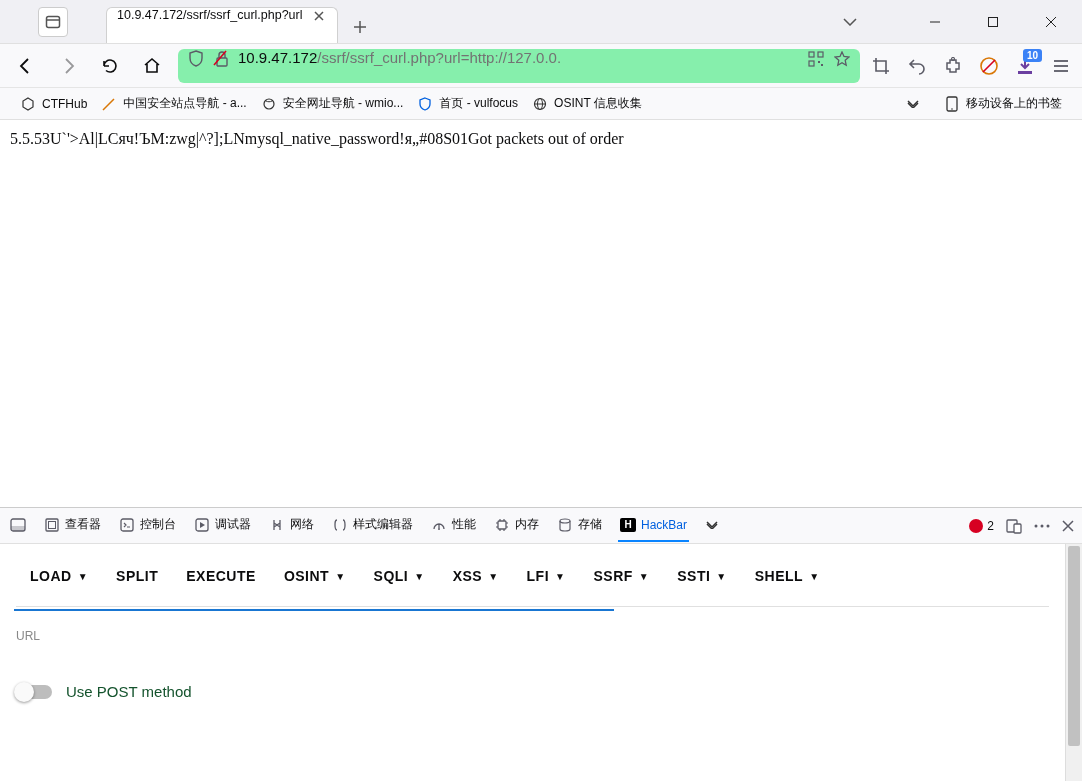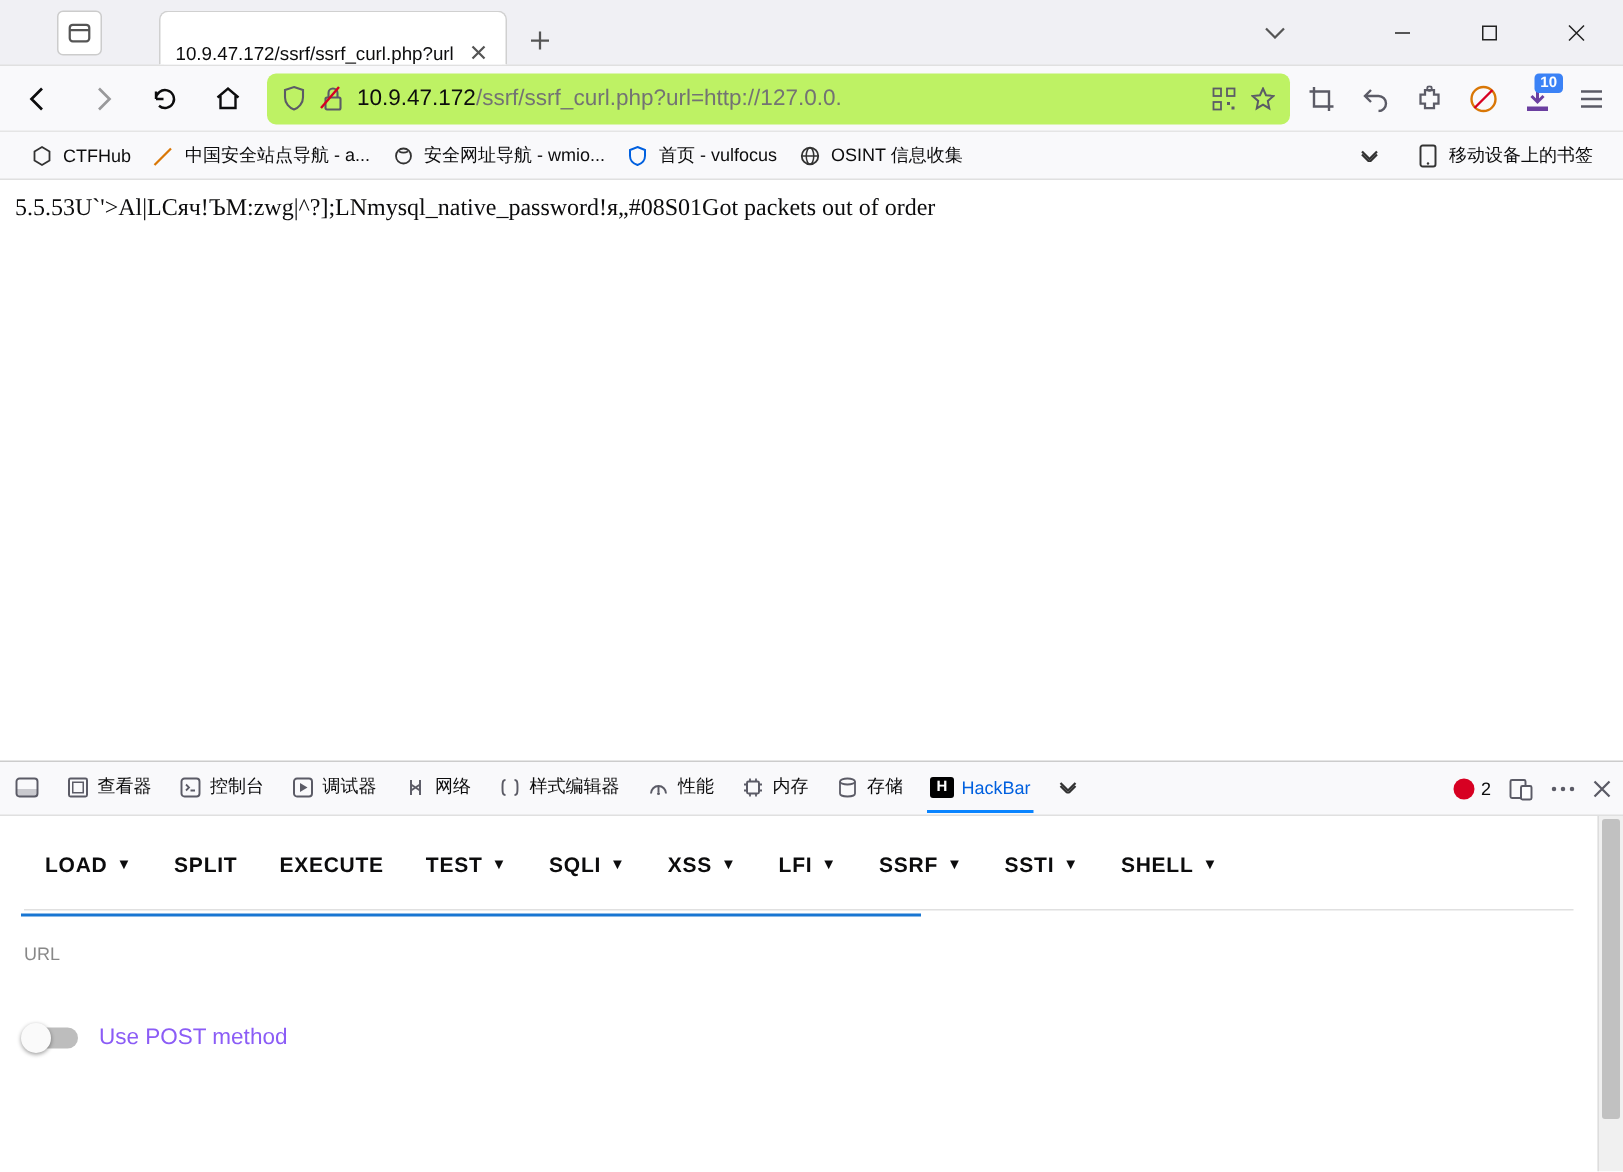--- a/index.html
+++ b/index.html
@@ -3,33 +3,33 @@
 <meta charset="utf-8">
 <style>
 * { box-sizing: border-box; margin: 0; padding: 0; }
 body { font-family: -apple-system, "Segoe UI", Arial, sans-serif; font-size: 13px; color: #0c0c0d; background: #fff; width: 1082px; height: 781px; overflow: hidden; display: flex; flex-direction: column; }
 
 
 .titlebar { height: 44px; background: #f0f0f4; display: flex; align-items: center; border-bottom: 1px solid #e0e0e0; }
 .tab-pre { width: 106px; display: flex; justify-content: center; }
 .app-icon-btn { width: 30px; height: 30px; border: 1px solid #ccc; border-radius: 4px; display: flex; align-items: center; justify-content: center; background: #fff; }
 .tabbar { flex: 1; display: flex; align-items: flex-end; height: 100%; gap: 0; }
-.tab { height: 36px; background: #fff; border: 1px solid #d0d0d0; border-bottom: 0; border-radius: 6px 6px 0 0; display: flex; align-items: flex-end; padding: 0 10px; gap: 8px; max-width: 280px; }
+.tab { height: 36px; background: #fff; border: 1px solid #d0d0d0; border-bottom: 0; border-radius: 6px 6px 0 0; display: flex; align-items: flex-start; padding: 0 10px; gap: 8px; max-width: 280px; }
 .tab-title { white-space: nowrap; overflow: hidden; text-overflow: ellipsis; font-size: 12.5px; }
 .tab-close { width: 16px; height: 16px; display: flex; align-items: center; justify-content: center; color: #555; cursor: pointer; }
 .new-tab { width: 32px; height: 32px; display: flex; align-items: center; justify-content: center; margin-left: 6px; color: #555; border-radius: 4px; }
 .titlebar-right { display: flex; align-items: center; gap: 12px; padding-right: 8px; }
 .chev-down { width: 28px; height: 28px; display: flex; align-items: center; justify-content: center; margin-right: 36px; }
 .winbtn { width: 46px; height: 32px; display: flex; align-items: center; justify-content: center; }
 
 
 .toolbar { height: 44px; background: #f9f9fb; display: flex; align-items: center; padding: 0 10px; gap: 10px; border-bottom: 1px solid #e5e5e5; }
 .nav-btn { width: 32px; height: 32px; display: flex; align-items: center; justify-content: center; color: #5b5b66; border-radius: 4px; }
 .nav-btn.disabled { opacity: 0.4; }
-.urlbar { flex: 1; height: 34px; background: #bef264; border-radius: 6px; display: flex; align-items: center; padding: 0 8px; gap: 6px; }
+.urlbar { flex: 1; height: 34px; background: #86efac; border-radius: 6px; display: flex; padding: 0 8px; gap: 6px; }
 .url-text { flex: 1; font-size: 15px; color: #737373; white-space: nowrap; overflow: hidden; }
 .url-text .black { color: #0c0c0d; }
 .url-icon { width: 20px; height: 20px; display: flex; align-items: center; justify-content: center; color: #5b5b66; }
 .shield-no { position: relative; }
 .shield-no svg.slash { position: absolute; top: 0; left: 0; }
 .toolbar-right { display: flex; align-items: center; gap: 14px; }
 .ext-icon { width: 22px; height: 22px; display: flex; align-items: center; justify-content: center; }
 .badge-count { position: relative; }
 .badge-num { position: absolute; top: -6px; right: -6px; background: #3b82f6; color: #fff; font-size: 10px; border-radius: 3px; padding: 1px 4px; font-weight: bold; }
 
@@ -58,21 +58,21 @@
 .hb-actions { display: flex; align-items: center; gap: 0; padding: 8px 0 14px; }
 .hb-btn { font-size: 14px; font-weight: 600; letter-spacing: 0.5px; padding: 8px 14px; display: flex; align-items: center; gap: 6px; }
 .hb-btn .caret { font-size: 10px; }
 .hb-sep { border-bottom: 1px solid #e0e0e0; margin-bottom: 4px; }
 .hb-active-line { width: 600px; height: 2px; background: #1976d2; margin: -2px 0 0 -2px; }
 .hb-field-label { font-size: 12px; color: #888; margin: 18px 0 6px; }
 .hb-input { width: 100%; border: none; border-bottom: 1px solid #ccc; font-family: "Consolas", monospace; font-size: 18px; padding: 6px 0; outline: none; color: #222; letter-spacing: 0.5px; }
 .hb-toggle-row { display: flex; align-items: center; gap: 14px; margin-top: 34px; }
 .toggle { width: 36px; height: 14px; background: #bdbdbd; border-radius: 10px; position: relative; }
 .toggle-knob { width: 20px; height: 20px; border-radius: 50%; background: #fafafa; box-shadow: 0 1px 3px rgba(0,0,0,0.4); position: absolute; top: -3px; left: -2px; }
-.toggle-label { font-size: 15px; color: #8b5cf6; }
+.toggle-label { font-size: 15px; color: #14532d; }
 
 
 .dt-scrollwrap { display: flex; flex: 1; }
 .dt-scrollbar { width: 17px; background: #f0f0f0; border-left: 1px solid #ddd; position: relative; }
 .dt-thumb { position: absolute; left: 2px; right: 2px; top: 2px; height: 200px; background: #c1c1c1; border-radius: 2px; }
 
 svg { display: block; }
 </style>
 </head>
 <body>
@@ -411,21 +411,21 @@
             <span>LOAD</span>
             <span class="caret">▼</span>
           </div>
         <div class="hb-btn">
             <span>SPLIT</span>
           </div>
         <div class="hb-btn">
             <span>EXECUTE</span>
           </div>
         <div class="hb-btn">
-            <span>TEST</span>
+            <span>OSINT</span>
             <span class="caret">▼</span>
           </div>
         <div class="hb-btn">
             <span>SQLI</span>
             <span class="caret">▼</span>
           </div>
         <div class="hb-btn">
             <span>XSS</span>
             <span class="caret">▼</span>
           </div>

